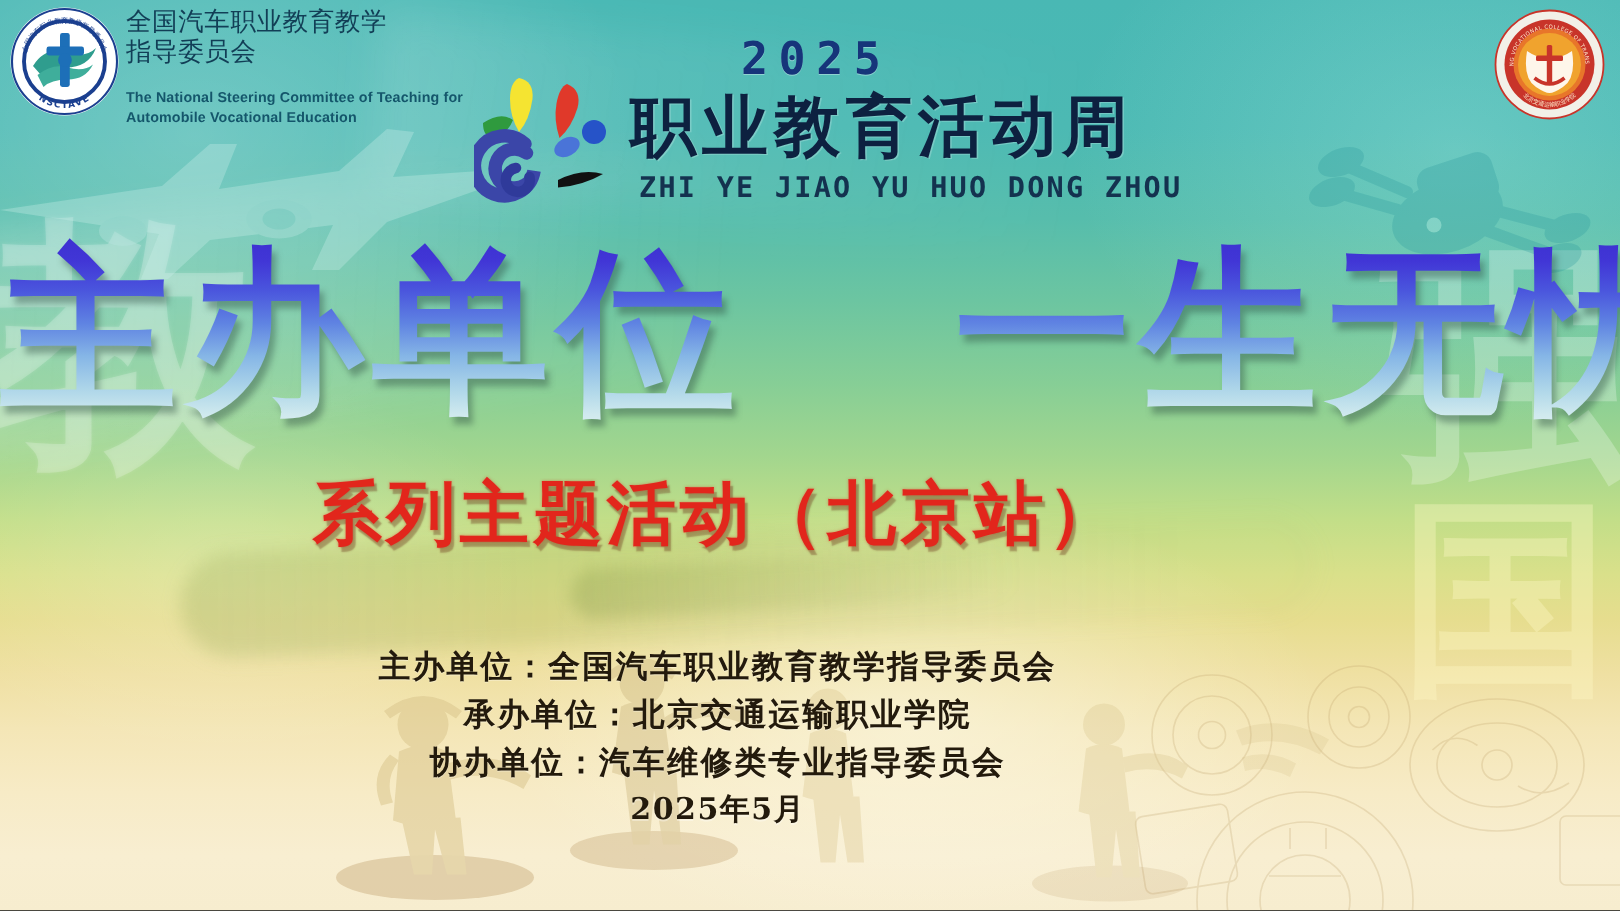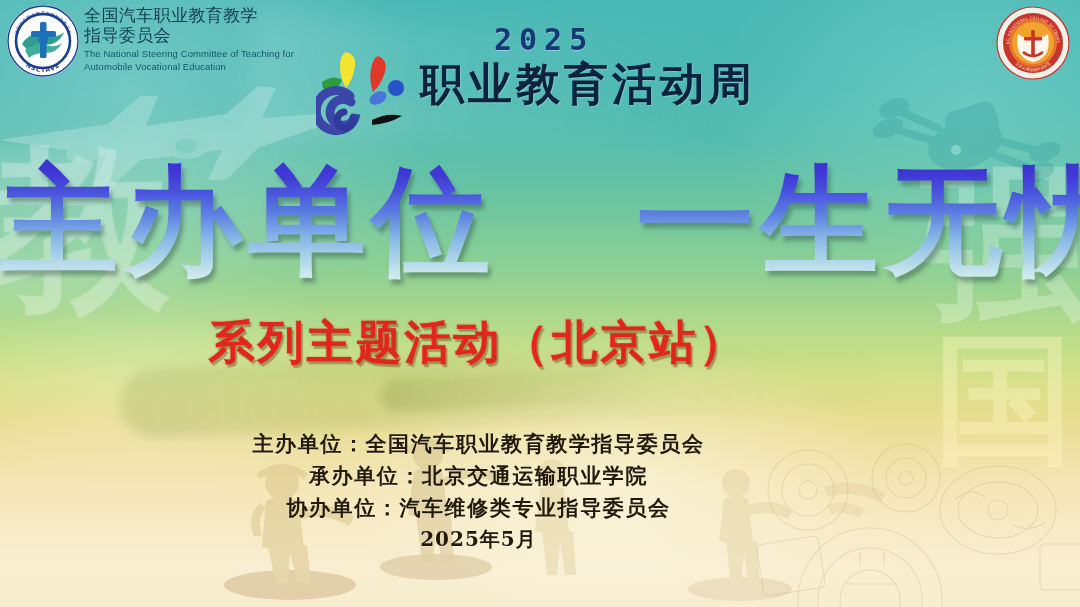--- a/index.html
+++ b/index.html
@@ -75,22 +75,22 @@
 
   
   #left-logo{position:absolute;left:6px;top:4px;width:74px;height:74px;}
   
   #org-header{position:absolute;left:84px;top:6px;width:270px;}
   #org-header .cn{
     font-family:"DejaVu Sans","Liberation Sans",sans-serif;
     font-weight:400;font-size:17px;line-height:1.16;color:#123e56;
     letter-spacing:.4px;white-space:pre-line;}
   #org-header .en{
-    font-size:9.5px;line-height:1.32;color:#14566b;font-weight:400;
-    margin-top:3px;white-space:pre-line;letter-spacing:.1px;}
+    font-size:9.5px;line-height:1.32;color:#14566b;font-weight:700;
+    margin-top:15px;white-space:pre-line;letter-spacing:.1px;}
 
   
   #right-badge{position:absolute;right:10px;top:6px;width:74px;height:74px;}
 
   
   #event-logo{position:absolute;left:316px;top:22px;width:470px;height:125px;}
   #swirl{position:absolute;left:0;top:24px;width:108px;height:98px;}
   #year{position:absolute;left:178px;top:0px;
     font-family:"DejaVu Sans Mono","Liberation Mono",monospace;
     font-weight:700;font-size:30px;letter-spacing:7px;color:#16357a;
@@ -294,20 +294,21 @@
       <path d="M62,10 q10,4 7,16 q-4,13 -12,20 q-4,-12 -2,-23 q2,-11 7,-13 Z" fill="#e0392a"></path>
       <path d="M6,36 q12,-8 20,-2 q-4,10 -13,11 q-7,1 -7,-9 Z" fill="#2f9a3e"></path>
       <circle cx="80" cy="42" r="8" fill="#2653c8"></circle>
       <ellipse cx="62" cy="52" rx="9" ry="6" transform="rotate(-28 62 52)" fill="#4a74d8"></ellipse>
       <path d="M56,74 q16,-8 30,-4 q-14,8 -30,9 Z" fill="#111111"></path>
       <path d="M34,50 a20,20 0 1 0 6,18 a13,13 0 1 1 -5,-12" fill="none" stroke="#3b46a8" stroke-width="9" stroke-linecap="round"></path>
       <path d="M28,66 a8,8 0 1 0 9,6" fill="none" stroke="#2f3a9a" stroke-width="7" stroke-linecap="round"></path>
     </svg>
     <div id="year">2025</div>
     <div id="event-cn">职业教育活动周</div>
+    <div id="event-py">ZHI YE JIAO YU HUO DONG ZHOU</div>
   </div>
 
   <div id="slogan">
     <span class="grad">主办单位</span>
     <span class="gap"></span>
     <span class="grad">一生无忧</span>
   </div>
 
   <div id="subtitle">系列主题活动（北京站）</div>
 

